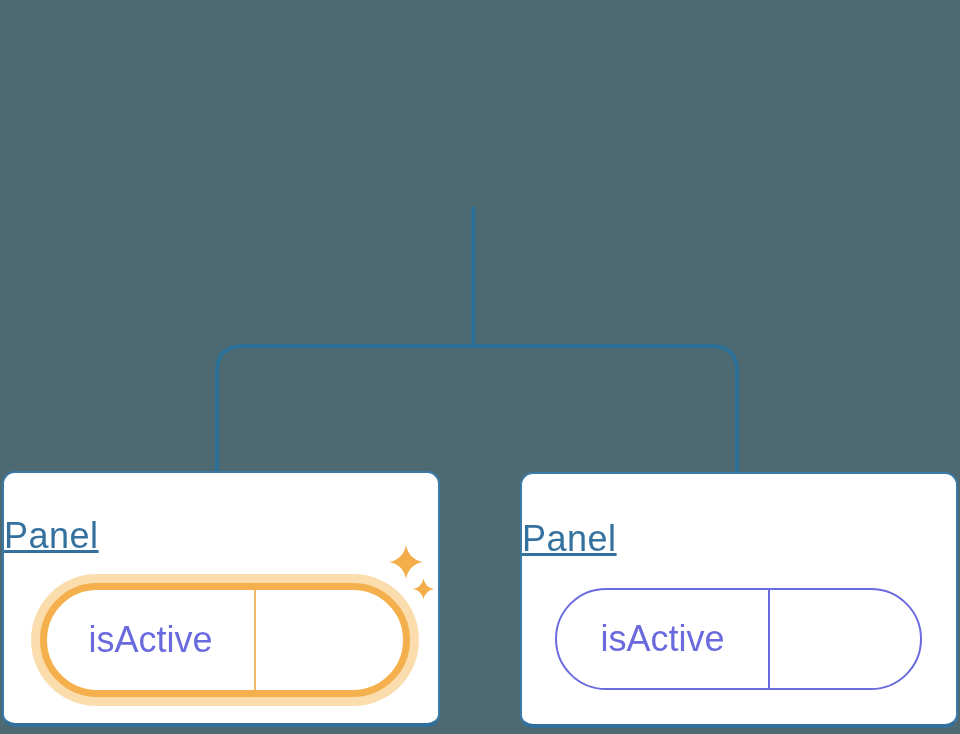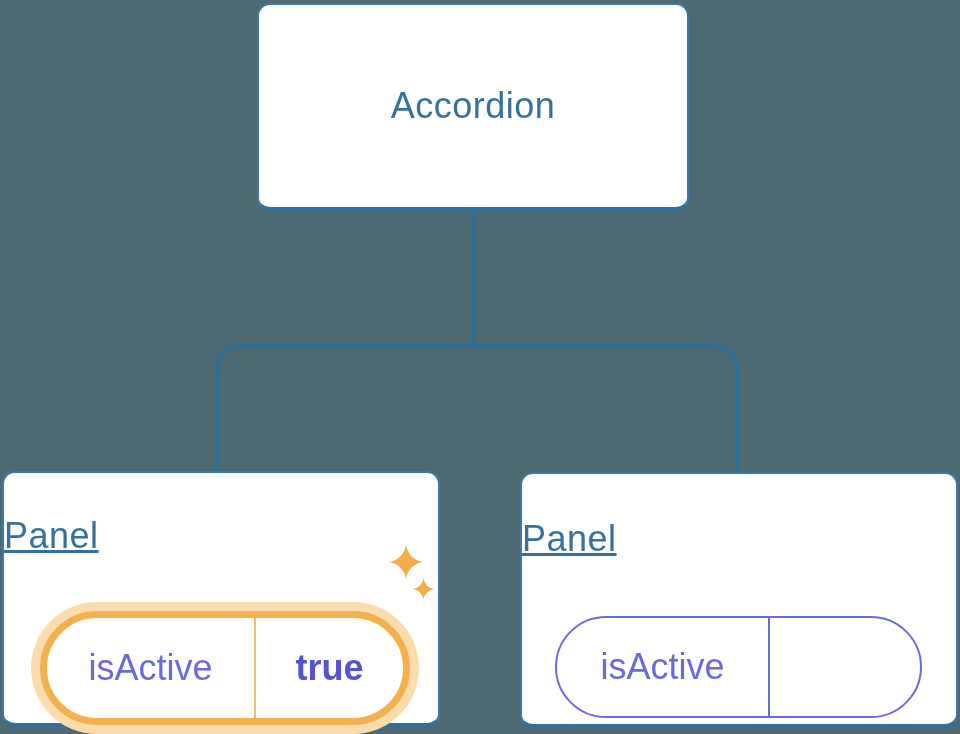--- a/index.html
+++ b/index.html
@@ -58,21 +58,20 @@
     text-decoration: underline;
   }
   .card-panel-left .panel-title { top: 42px; }
   .card-panel-right .panel-title { top: 44px; }
   .pill {
     position: absolute;
     box-sizing: border-box;
     background: #ffffff;
     display: flex;
     align-items: stretch;
-    margin-top: 28px;
   }
   .pill-active {
     left: 36px; top: 110px;
     width: 370px; height: 114px;
     border: 7px solid #f5b04e;
     border-radius: 60px;
     box-shadow: 0 0 0 9px #fbddad;
   }
   .pill-inactive {
     left: 33px; top: 114px;
@@ -107,30 +106,26 @@
 </head>
 <body>
 
 <div class="stage">
 
   <svg class="connectors" viewBox="0 0 960 734">
     <path d="M473.5 207 L473.5 345" fill="none" stroke="#2d7097" stroke-width="4"></path>
     <path d="M217 472 L217 372 Q217 346 243 346 L711 346 Q737 346 737 372 L737 473" fill="none" stroke="#2d7097" stroke-width="4"></path>
   </svg>
 
-  <div class="card card-root">
-    <div class="node-title">Accordion</div>
-  </div>
 
   <div class="card card-panel-left">
     <div class="node-title panel-title">Panel</div>
     <div class="pill pill-active">
       <div class="pill-cell cell-name">isActive</div>
       <div class="pill-divider divider-orange"></div>
-      <div class="pill-cell cell-value">true</div>
     </div>
   </div>
 
   <div class="card card-panel-right">
     <div class="node-title panel-title">Panel</div>
     <div class="pill pill-inactive">
       <div class="pill-cell cell-name">isActive</div>
       <div class="pill-divider divider-purple"></div>
     </div>
   </div>

